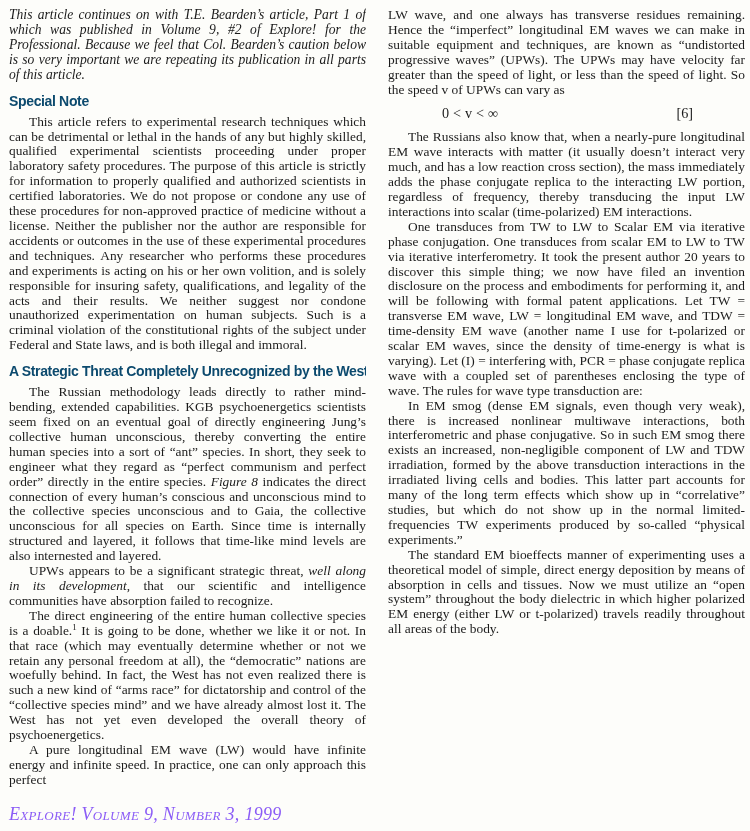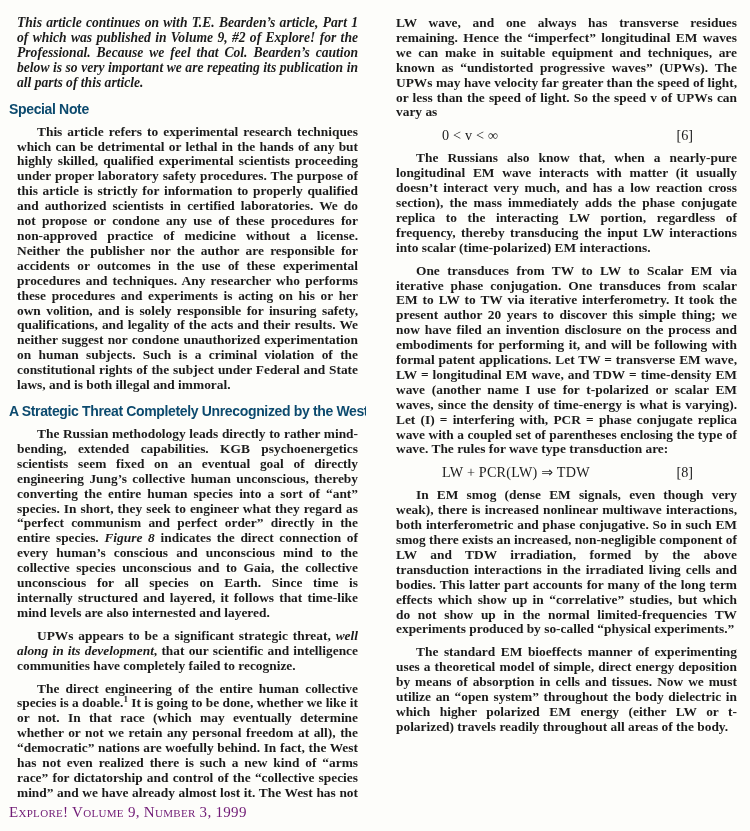--- a/index.html
+++ b/index.html
@@ -20,21 +20,21 @@
   }
   .col {
     width: 357px;
     height: 792px;
     overflow: hidden;
     font-size: 13.4px;
     line-height: 14.9px;
     text-align: justify;
   }
   .col-right { width: 357px; }
-  p { margin: 8px; text-indent: 20px; font-weight: bold; }
+  p { margin: 0; text-indent: 20px; }
   p.no-indent { text-indent: 0; }
   .intro {
     font-style: italic;
     margin-bottom: 2px;
     font-size: 13.6px;
   }
   h2 {
     font-family: "Liberation Sans", sans-serif;
     font-weight: bold;
     font-size: 14px;
@@ -47,35 +47,36 @@
   }
   .em { font-style: italic; }
   sup.fn {
     font-size: 9px;
     line-height: 0;
     vertical-align: super;
   }
   .equation {
     display: flex;
     align-items: baseline;
-    margin: 3px 0;
+    margin: 9px 0;
     font-size: 14.2px;
     text-align: left;
     text-indent: 0;
   }
   .eq-formula { margin-left: 54px; letter-spacing: 0.2px; }
   .eq-number { margin-left: auto; margin-right: 52px; }
   .footer {
     position: absolute;
     left: 9px;
     top: 804px;
+    font-style: italic;
     font-variant: small-caps;
-    font-size: 15px;
+    font-size: 18px;
     letter-spacing: 0.3px;
-    color: #701a75;
+    color: #8b5cf6;
   }
 </style>
 </head>
 <body>
 
 <div class="page">
 
   <div class="col col-left">
     <p class="intro no-indent">This article continues on with T.E. Bearden’s article, Part 1 of which was published in Volume 9, #2 of Explore! for the Professional. Because we feel that Col. Bearden’s caution below is so very important we are repeating its publication in all parts of this article.</p>
 
@@ -83,21 +84,21 @@
 
     <p>This article refers to experimental research techniques which can be detrimental or lethal in the hands of any but highly skilled, qualified experimental scientists proceeding under proper laboratory safety procedures. The purpose of this article is strictly for information to properly qualified and authorized scientists in certified laboratories. We do not propose or condone any use of these procedures for non-approved practice of medicine without a license. Neither the publisher nor the author are responsible for accidents or outcomes in the use of these experimental procedures and techniques. Any researcher who performs these procedures and experiments is acting on his or her own volition, and is solely responsible for insuring safety, qualifications, and legality of the acts and their results. We neither suggest nor condone unauthorized experimentation on human subjects. Such is a criminal violation of the constitutional rights of the subject under Federal and State laws, and is both illegal and immoral.</p>
 
     <h2>A Strategic Threat Completely Unrecognized by the West</h2>
 
     <p>
       <span>The Russian methodology leads directly to rather mind-bending, extended capabilities. KGB psychoenergetics scientists seem fixed on an eventual goal of directly engineering Jung’s collective human unconscious, thereby converting the entire human species into a sort of “ant” species. In short, they seek to engineer what they regard as “perfect communism and perfect order” directly in the entire species. </span><span class="em">Figure 8</span><span> indicates the direct connection of every human’s conscious and unconscious mind to the collective species unconscious and to Gaia, the collective unconscious for all species on Earth. Since time is internally structured and layered, it follows that time-like mind levels are also internested and layered.</span>
     </p>
 
     <p>
-      <span>UPWs appears to be a significant strategic threat, </span><span class="em">well along in its development</span><span>, that our scientific and intelligence communities have completely failed to recognize.</span>
+      <span>UPWs appears to be a significant strategic threat, </span><span class="em">well along in its development</span><span>, that our scientific and intelligence communities have absorption failed to recognize.</span>
     </p>
 
     <p>
       <span>The direct engineering of the entire human collective species is a doable.</span><sup class="fn">1</sup><span> It is going to be done, whether we like it or not. In that race (which may eventually determine whether or not we retain any personal freedom at all), the “democratic” nations are woefully behind. In fact, the West has not even realized there is such a new kind of “arms race” for dictatorship and control of the “collective species mind” and we have already almost lost it. The West has not yet even developed the overall theory of psychoenergetics.</span>
     </p>
 
 
     <p>A pure longitudinal EM wave (LW) would have infinite energy and infinite speed. In practice, one can only approach this perfect</p>
   </div>
 
@@ -107,24 +108,20 @@
     <div class="equation">
       <span class="eq-formula">0 &lt; v &lt; ∞</span>
       <span class="eq-number">[6]</span>
     </div>
 
     <p>The Russians also know that, when a nearly-pure longitudinal EM wave interacts with matter (it usually doesn’t interact very much, and has a low reaction cross section), the mass immediately adds the phase conjugate replica to the interacting LW portion, regardless of frequency, thereby transducing the input LW interactions into scalar (time-polarized) EM interactions.</p>
 
     <p>One transduces from TW to LW to Scalar EM via iterative phase conjugation. One transduces from scalar EM to LW to TW via iterative interferometry. It took the present author 20 years to discover this simple thing; we now have filed an invention disclosure on the process and embodiments for performing it, and will be following with formal patent applications. Let TW = transverse EM wave, LW = longitudinal EM wave, and TDW = time-density EM wave (another name I use for t-polarized or scalar EM waves, since the density of time-energy is what is varying). Let (I) = interfering with, PCR = phase conjugate replica wave with a coupled set of parentheses enclosing the type of wave. The rules for wave type transduction are:</p>
 
 
-    <div class="equation">
-      <span class="eq-formula">LW + PCR(LW) ⇒ TDW</span>
-      <span class="eq-number">[8]</span>
-    </div>
 
 
 
 
     <p>In EM smog (dense EM signals, even though very weak), there is increased nonlinear multiwave interactions, both interferometric and phase conjugative. So in such EM smog there exists an increased, non-negligible component of LW and TDW irradiation, formed by the above transduction interactions in the irradiated living cells and bodies. This latter part accounts for many of the long term effects which show up in “correlative” studies, but which do not show up in the normal limited-frequencies TW experiments produced by so-called “physical experiments.”</p>
 
     <p>The standard EM bioeffects manner of experimenting uses a theoretical model of simple, direct energy deposition by means of absorption in cells and tissues. Now we must utilize an “open system” throughout the body dielectric in which higher polarized EM energy (either LW or t-polarized) travels readily throughout all areas of the body.</p>
   </div>
 
 </div>

